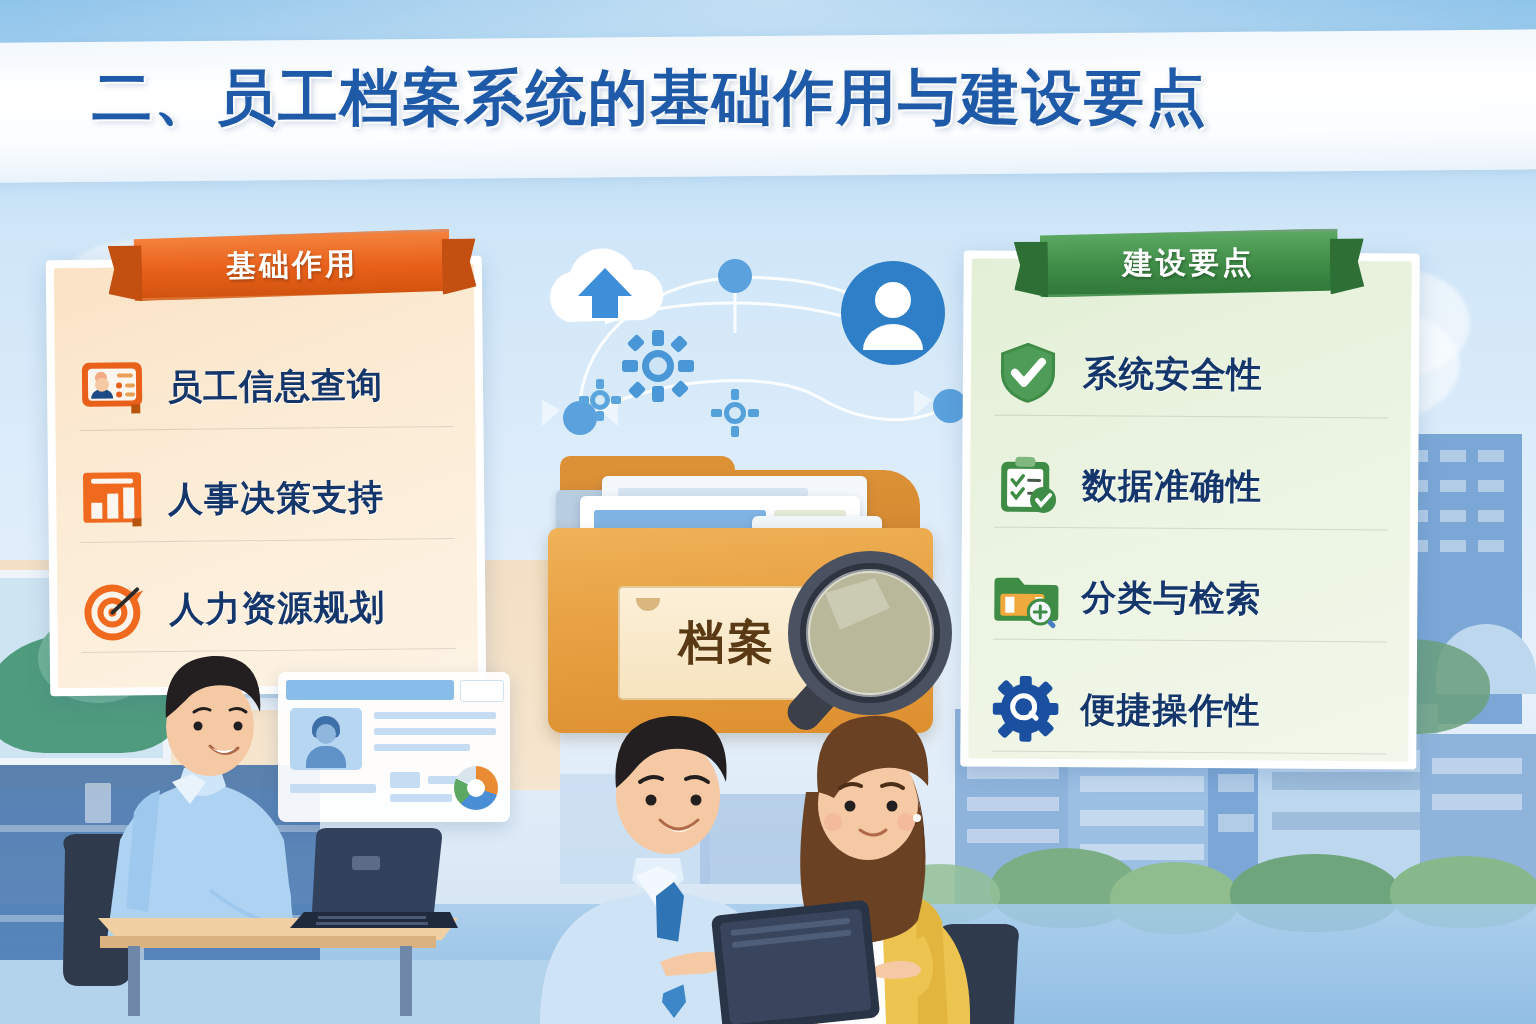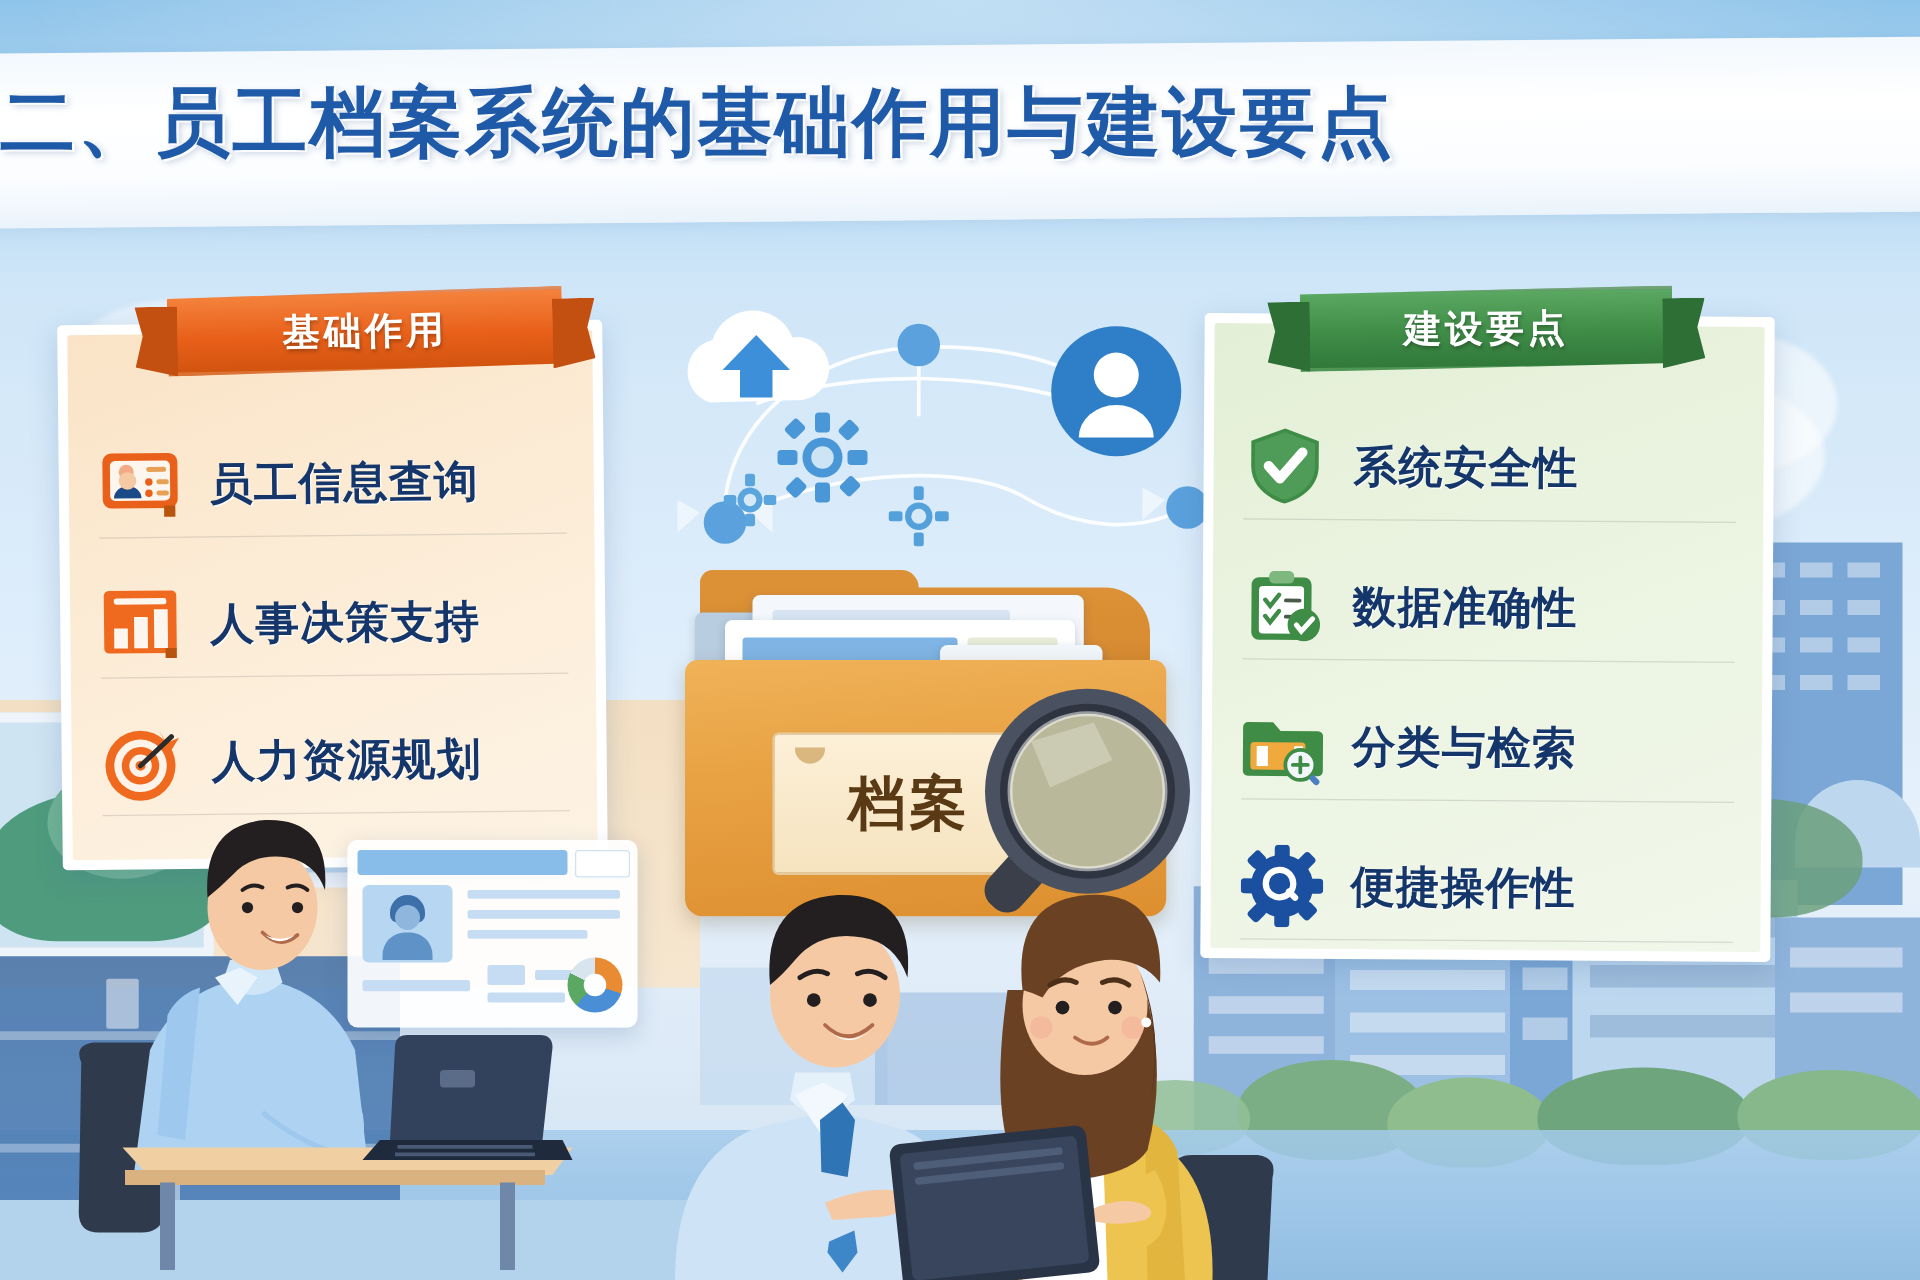--- a/index.html
+++ b/index.html
@@ -36,21 +36,21 @@
   .office .shelf .sh{position:absolute;left:0;width:100%;height:7px;background:rgba(255,255,255,.35);}
   .office .shelf .bk{position:absolute;background:rgba(255,255,255,.5);border-radius:2px;}
   .office .frame{position:absolute;left:167px;top:70px;width:135px;height:80px;background:#eef4fa;border-radius:6px;}
   .office .frame i{position:absolute;left:12px;top:12px;right:12px;bottom:12px;background:#c3dcf0;border-radius:4px;display:block;}
   .office .floor{position:absolute;left:0;top:400px;width:100%;height:70px;background:#b3d2ec;}
 
   
   .title-band{position:absolute;left:-20px;top:36px;width:1580px;height:140px;
     background:linear-gradient(180deg,#f2f8fd 0%,#ffffff 35%,#fbfdff 72%,#eaf3fb 100%);
     transform:rotate(-.5deg);box-shadow:0 2px 10px rgba(80,130,180,.12);}
-  .title{position:absolute;left:0;top:58px;width:1300px;text-align:left;
+  .title{position:absolute;left:0;top:58px;width:1300px;text-align:center;
     font-size:60px;font-weight:bold;color:#1f5aa8;letter-spacing:2px;
     text-shadow:2px 2px 0 rgba(255,255,255,.9), 3px 3px 6px rgba(30,70,130,.25);}
 
   
   .panel{position:absolute;background:#fff;border-radius:4px;
     box-shadow:0 6px 22px rgba(60,100,150,.22);padding:8px;}
   .panel .inner{width:100%;height:100%;border-radius:2px;position:relative;}
   .panel-left{left:48px;top:258px;width:420px;height:420px;transform:rotate(-.6deg);}
   .panel-left .inner{background:linear-gradient(160deg,#fae3c6 0%,#fcecd6 45%,#fdf3e4 100%);}
   .panel-right{left:962px;top:252px;width:440px;height:500px;transform:rotate(.4deg);}

